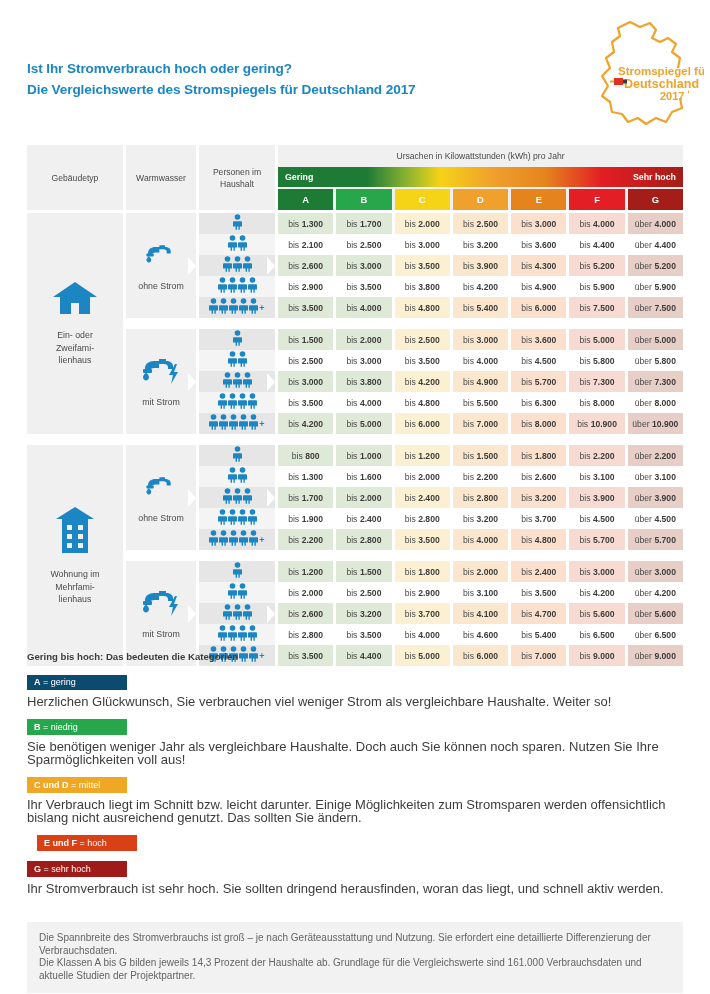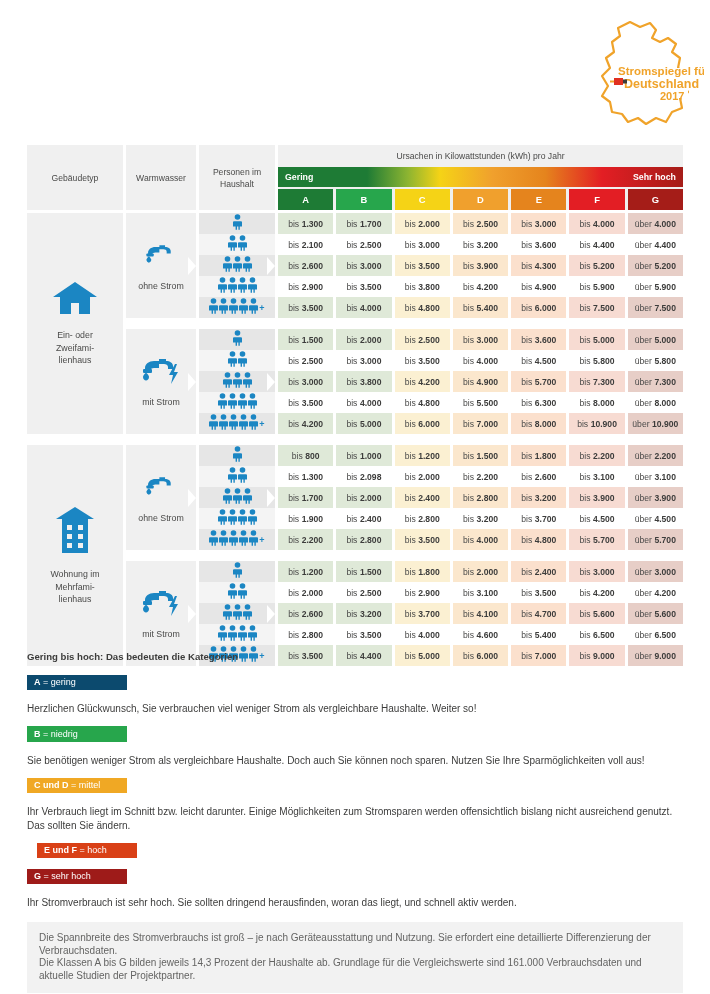--- a/index.html
+++ b/index.html
@@ -71,33 +71,37 @@
   .psvg { display: flex; align-items: flex-end; gap: 1px; }
   .pplus { color: #1b86c3; font-size: 9px; font-weight: bold; margin-left: 1px; align-self: center; }
 
   
   .legend { position: absolute; left: 27px; top: 651px; width: 656px; }
   .legend-title { font-size: 9.6px; font-weight: bold; color: #3c3c3b; margin-bottom: 9px; }
   .lg-item { margin-bottom: 7px; }
   .badge { display: inline-block; padding: 2.5px 7px 3px 7px; color: #fff; font-size: 9px; min-width: 100px; }
   .badge .k { font-weight: bold; }
   .badge .v { font-weight: normal; }
-  .lg-text { font-size: 10px; color: #3c3c3b; line-height: 13.6px; margin-top: 12px; max-width: 650px; }
+  .lg-text { font-size: 13px; color: #3c3c3b; line-height: 13.6px; margin-top: 5px; max-width: 650px; }
 
   
   .footer { position: absolute; left: 27px; top: 922px; width: 656px; background: #f2f2f2;
             padding: 10px 12px 11px 12px; }
   .footer p { font-size: 10px; color: #646463; line-height: 12.6px; }
 </style>
 </head>
 <body>
 
 <div class="page">
 
   <div class="header">
+    <div class="title-wrap">
+      <div class="title-line">Ist Ihr Stromverbrauch hoch oder gering?</div>
+      <div class="title-line">Die Vergleichswerte des Stromspiegels für Deutschland 2017</div>
+    </div>
     <div class="logo">
       <svg width="110" height="112" viewBox="0 0 110 112">
         <path d="M36 4 L46 9 L56 5 L62 12 L58 20 L66 24 L74 20 L82 26 L78 34 L86 40 L84 50 L92 56 L88 66 L94 74 L86 80 L88 90 L78 94 L72 104 L62 100 L52 106 L44 100 L34 104 L28 96 L18 94 L16 84 L8 78 L14 68 L8 58 L16 50 L12 40 L20 34 L18 24 L26 18 L24 10 Z" fill="none" stroke="#f0a32a" stroke-width="2.2" stroke-linejoin="round"></path>
         <rect x="18" y="50" width="76" height="30" fill="#ffffff"></rect>
         <text x="24" y="57" font-family="'Liberation Sans',sans-serif" font-size="11.5" font-weight="bold" fill="#f0a32a">Stromspiegel für</text>
         <text x="30" y="70" font-family="'Liberation Sans',sans-serif" font-size="12.5" font-weight="bold" fill="#f0a32a">Deutschland</text>
         <text x="66" y="82" font-family="'Liberation Sans',sans-serif" font-size="11" font-weight="bold" fill="#f0a32a">2017</text>
         <g>
           <rect x="20" y="60" width="9" height="7" fill="#e03020"></rect>
           <rect x="29" y="61.5" width="4" height="4" fill="#3c3c3b"></rect>
@@ -747,21 +751,21 @@
                         </svg></span>
                     </div>
                   </div>
                   <div class="vcells">
                     <div class="vc">
                       <span>bis</span>
                       <b>1.300</b>
                     </div>
                     <div class="vc">
                       <span>bis</span>
-                      <b>2.098</b>
+                      <b>1.600</b>
                     </div>
                     <div class="vc">
                       <span>bis</span>
                       <b>2.000</b>
                     </div>
                     <div class="vc">
                       <span>bis</span>
                       <b>2.200</b>
                     </div>
                     <div class="vc">
@@ -1196,21 +1200,21 @@
             </div>
           </div>
         </div>
       </div>
   </div>
 
   <div class="legend">
     <div class="legend-title">Gering bis hoch: Das bedeuten die Kategorien</div>
     <div id="legend-items">
         <div class="lg-item"><div class="badge" style="background: #0c4a6e;"><span class="k">A</span> <span class="v">= gering</span></div><div class="lg-text">Herzlichen Glückwunsch, Sie verbrauchen viel weniger Strom als vergleichbare Haushalte. Weiter so!</div></div>
-        <div class="lg-item"><div class="badge" style="background: rgb(39, 166, 76);"><span class="k">B</span> <span class="v">= niedrig</span></div><div class="lg-text">Sie benötigen weniger Strom als vergleichbare Haushalte. Doch auch Sie können noch sparen. Nutzen Sie Ihre Sparmöglichkeiten voll aus!</div></div>
+        <div class="lg-item"><div class="badge" style="background: rgb(39, 166, 76);"><span class="k">B</span> <span class="v">= niedrig</span></div><div class="lg-text">Sie benötigen weniger Jahr als vergleichbare Haushalte. Doch auch Sie können noch sparen. Nutzen Sie Ihre Sparmöglichkeiten voll aus!</div></div>
         <div class="lg-item"><div class="badge" style="background: rgb(240, 168, 36);"><span class="k">C und D</span> <span class="v">= mittel</span></div><div class="lg-text">Ihr Verbrauch liegt im Schnitt bzw. leicht darunter. Einige Möglichkeiten zum Stromsparen werden offensichtlich bislang nicht ausreichend genutzt. Das sollten Sie ändern.</div></div>
         <div class="lg-item"><div class="badge" style="background: rgb(217, 64, 22); margin-left: 10px;"><span class="k">E und F</span> <span class="v">= hoch</span></div></div>
         <div class="lg-item"><div class="badge" style="background: rgb(158, 27, 25);"><span class="k">G</span> <span class="v">= sehr hoch</span></div><div class="lg-text">Ihr Stromverbrauch ist sehr hoch. Sie sollten dringend herausfinden, woran das liegt, und schnell aktiv werden.</div></div>
       </div>
   </div>
 
   <div class="footer">
     <p>Die Spannbreite des Stromverbrauchs ist groß – je nach Geräteausstattung und Nutzung. Sie erfordert eine detaillierte Differenzierung der Verbrauchsdaten.</p>
     <p>Die Klassen A bis G bilden jeweils 14,3 Prozent der Haushalte ab. Grundlage für die Vergleichswerte sind 161.000 Verbrauchsdaten und aktuelle Studien der Projektpartner.</p>
   </div>

